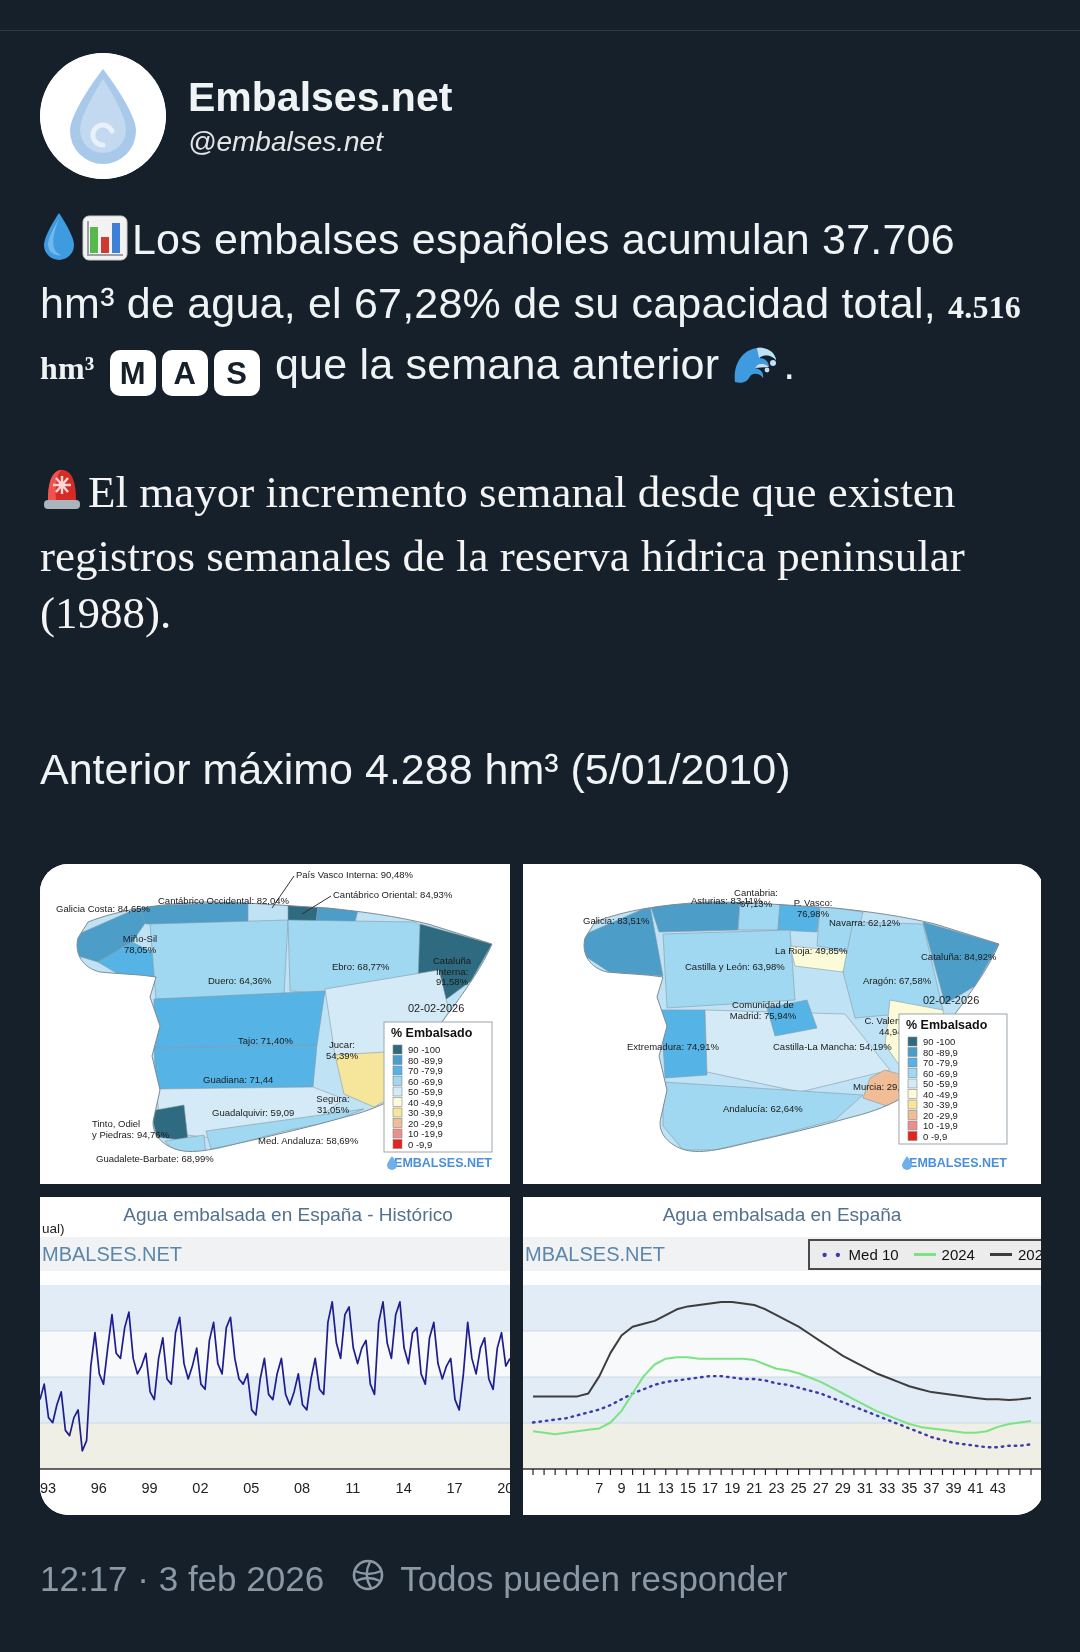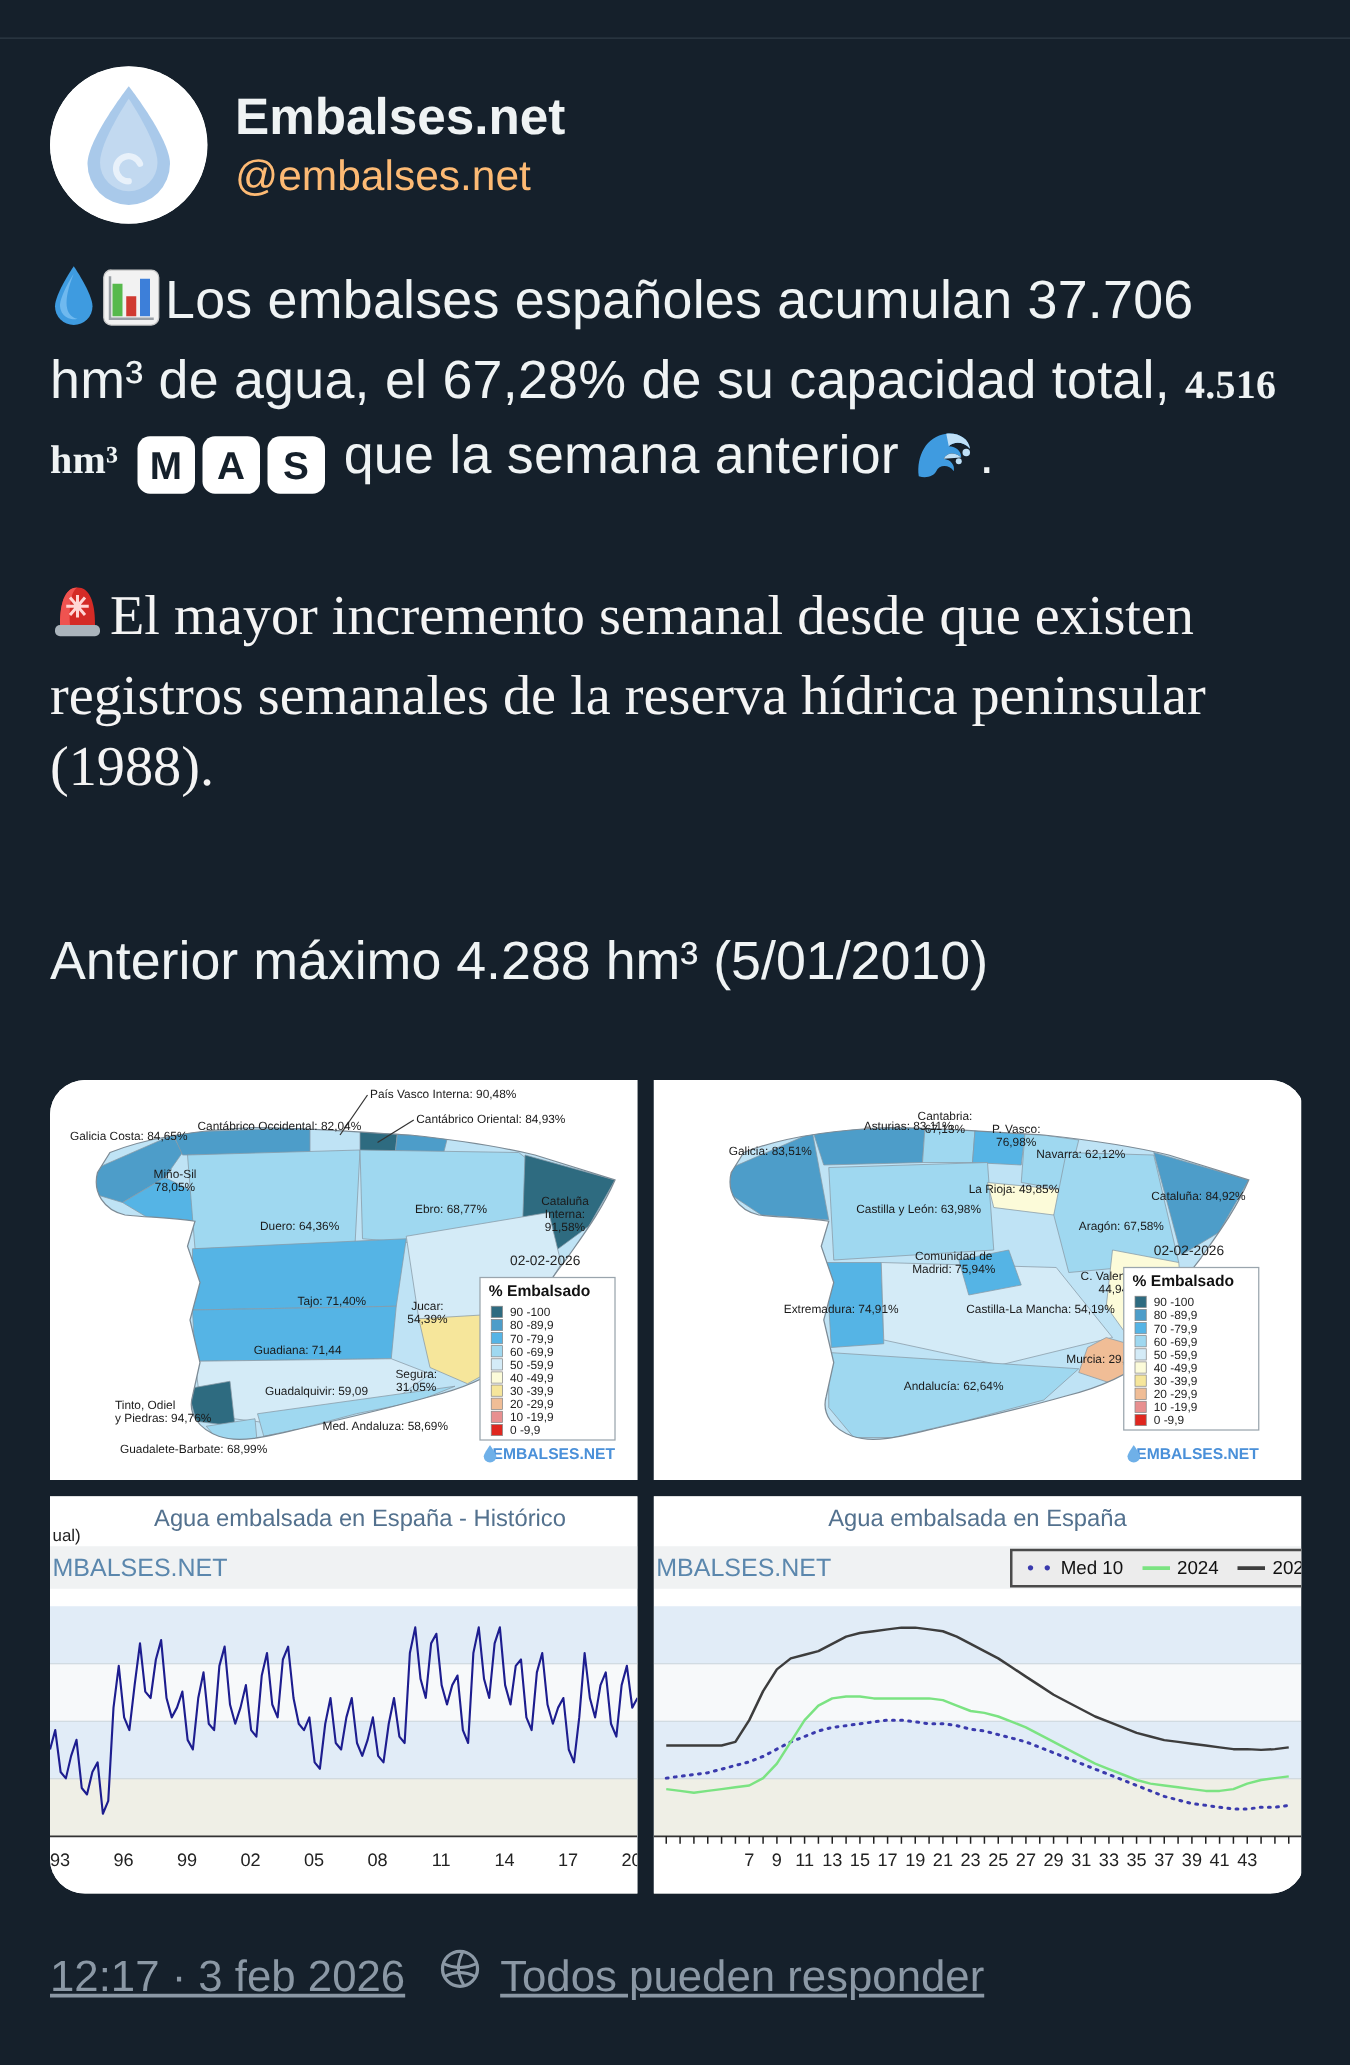--- a/index.html
+++ b/index.html
@@ -3,40 +3,40 @@
 <meta charset="utf-8">
 <style>
   html,body{margin:0;padding:0;background:#15202b;width:1080px;height:1652px;overflow:hidden;
     font-family:"Liberation Sans","DejaVu Sans",sans-serif;-webkit-font-smoothing:antialiased;}
   .top-strip{height:30px;border-bottom:1px solid #2f3b47;}
   .tweet{padding:0 40px;}
   .tweet-header{display:flex;align-items:center;margin-top:22px;}
   .avatar{width:126px;height:126px;border-radius:50%;background:#fff;overflow:hidden;flex:0 0 auto;}
   .id-block{margin-left:22px;}
   .display-name{color:#eff3f4;font-size:41px;font-weight:700;line-height:1.2;}
-  .handle{color:#fdba74;font-size:34px;line-height:1.25;margin-top:2px;}
+  .handle{color:#e5e5e5;font-size:28px;line-height:1.25;margin-top:2px;font-style:italic;}
   .p1{margin-top:32px;color:#eff3f4;font-size:43px;line-height:57px;letter-spacing:.2px;}
   .p1 .bs{font-family:"Liberation Serif","DejaVu Serif",serif;font-weight:700;font-size:32px;}
   .sq{display:inline-block;width:46px;height:46px;line-height:47px;text-align:center;
       background:#ffffff;color:#15202b;font-weight:700;font-size:31px;border-radius:10px;
       margin:0 3px;vertical-align:-5px;}
   .inline-icon{display:inline-block;vertical-align:-7px;margin-right:4px;}
   .p2{margin-top:64px;color:#f4f4f4;font-size:45px;line-height:57px;
       font-family:"Liberation Serif","DejaVu Serif",serif;font-weight:400;}
   .p3{margin-top:99px;color:#eff3f4;font-size:43px;line-height:57px;}
   .media-grid{margin-top:66px;display:grid;grid-template-columns:470px 518px;grid-template-rows:320px 318px;
       gap:13px;border-radius:28px;overflow:hidden;width:1004px;}
   .cell{background:#ffffff;position:relative;overflow:hidden;}
   .cell svg{display:block;}
   .legend4{position:absolute;top:42px;right:-16px;display:flex;align-items:center;gap:15px;
       background:#ececec;border:2px solid #4a4a4a;padding:5px 12px;font-size:15px;color:#111;}
   .legend4 .item{display:flex;align-items:center;gap:6px;white-space:nowrap;}
   .sw-line{display:inline-block;width:22px;height:0;border-top:3px solid;}
   .sw-dots{color:#3a3aad;font-weight:700;letter-spacing:2px;font-size:15px;line-height:10px;}
-  .footer{margin-top:42px;display:flex;align-items:flex-end;gap:12px;color:#8b98a5;font-size:35px;text-decoration:underline;}
+  .footer{margin-top:42px;display:flex;align-items:center;gap:12px;color:#8b98a5;font-size:35px;}
   .footer .globe{margin-left:14px;margin-right:2px;}
 </style>
 </head>
 <body>
 
 <div class="top-strip"></div>
 
 <div class="tweet">
 
   <div class="tweet-header">

